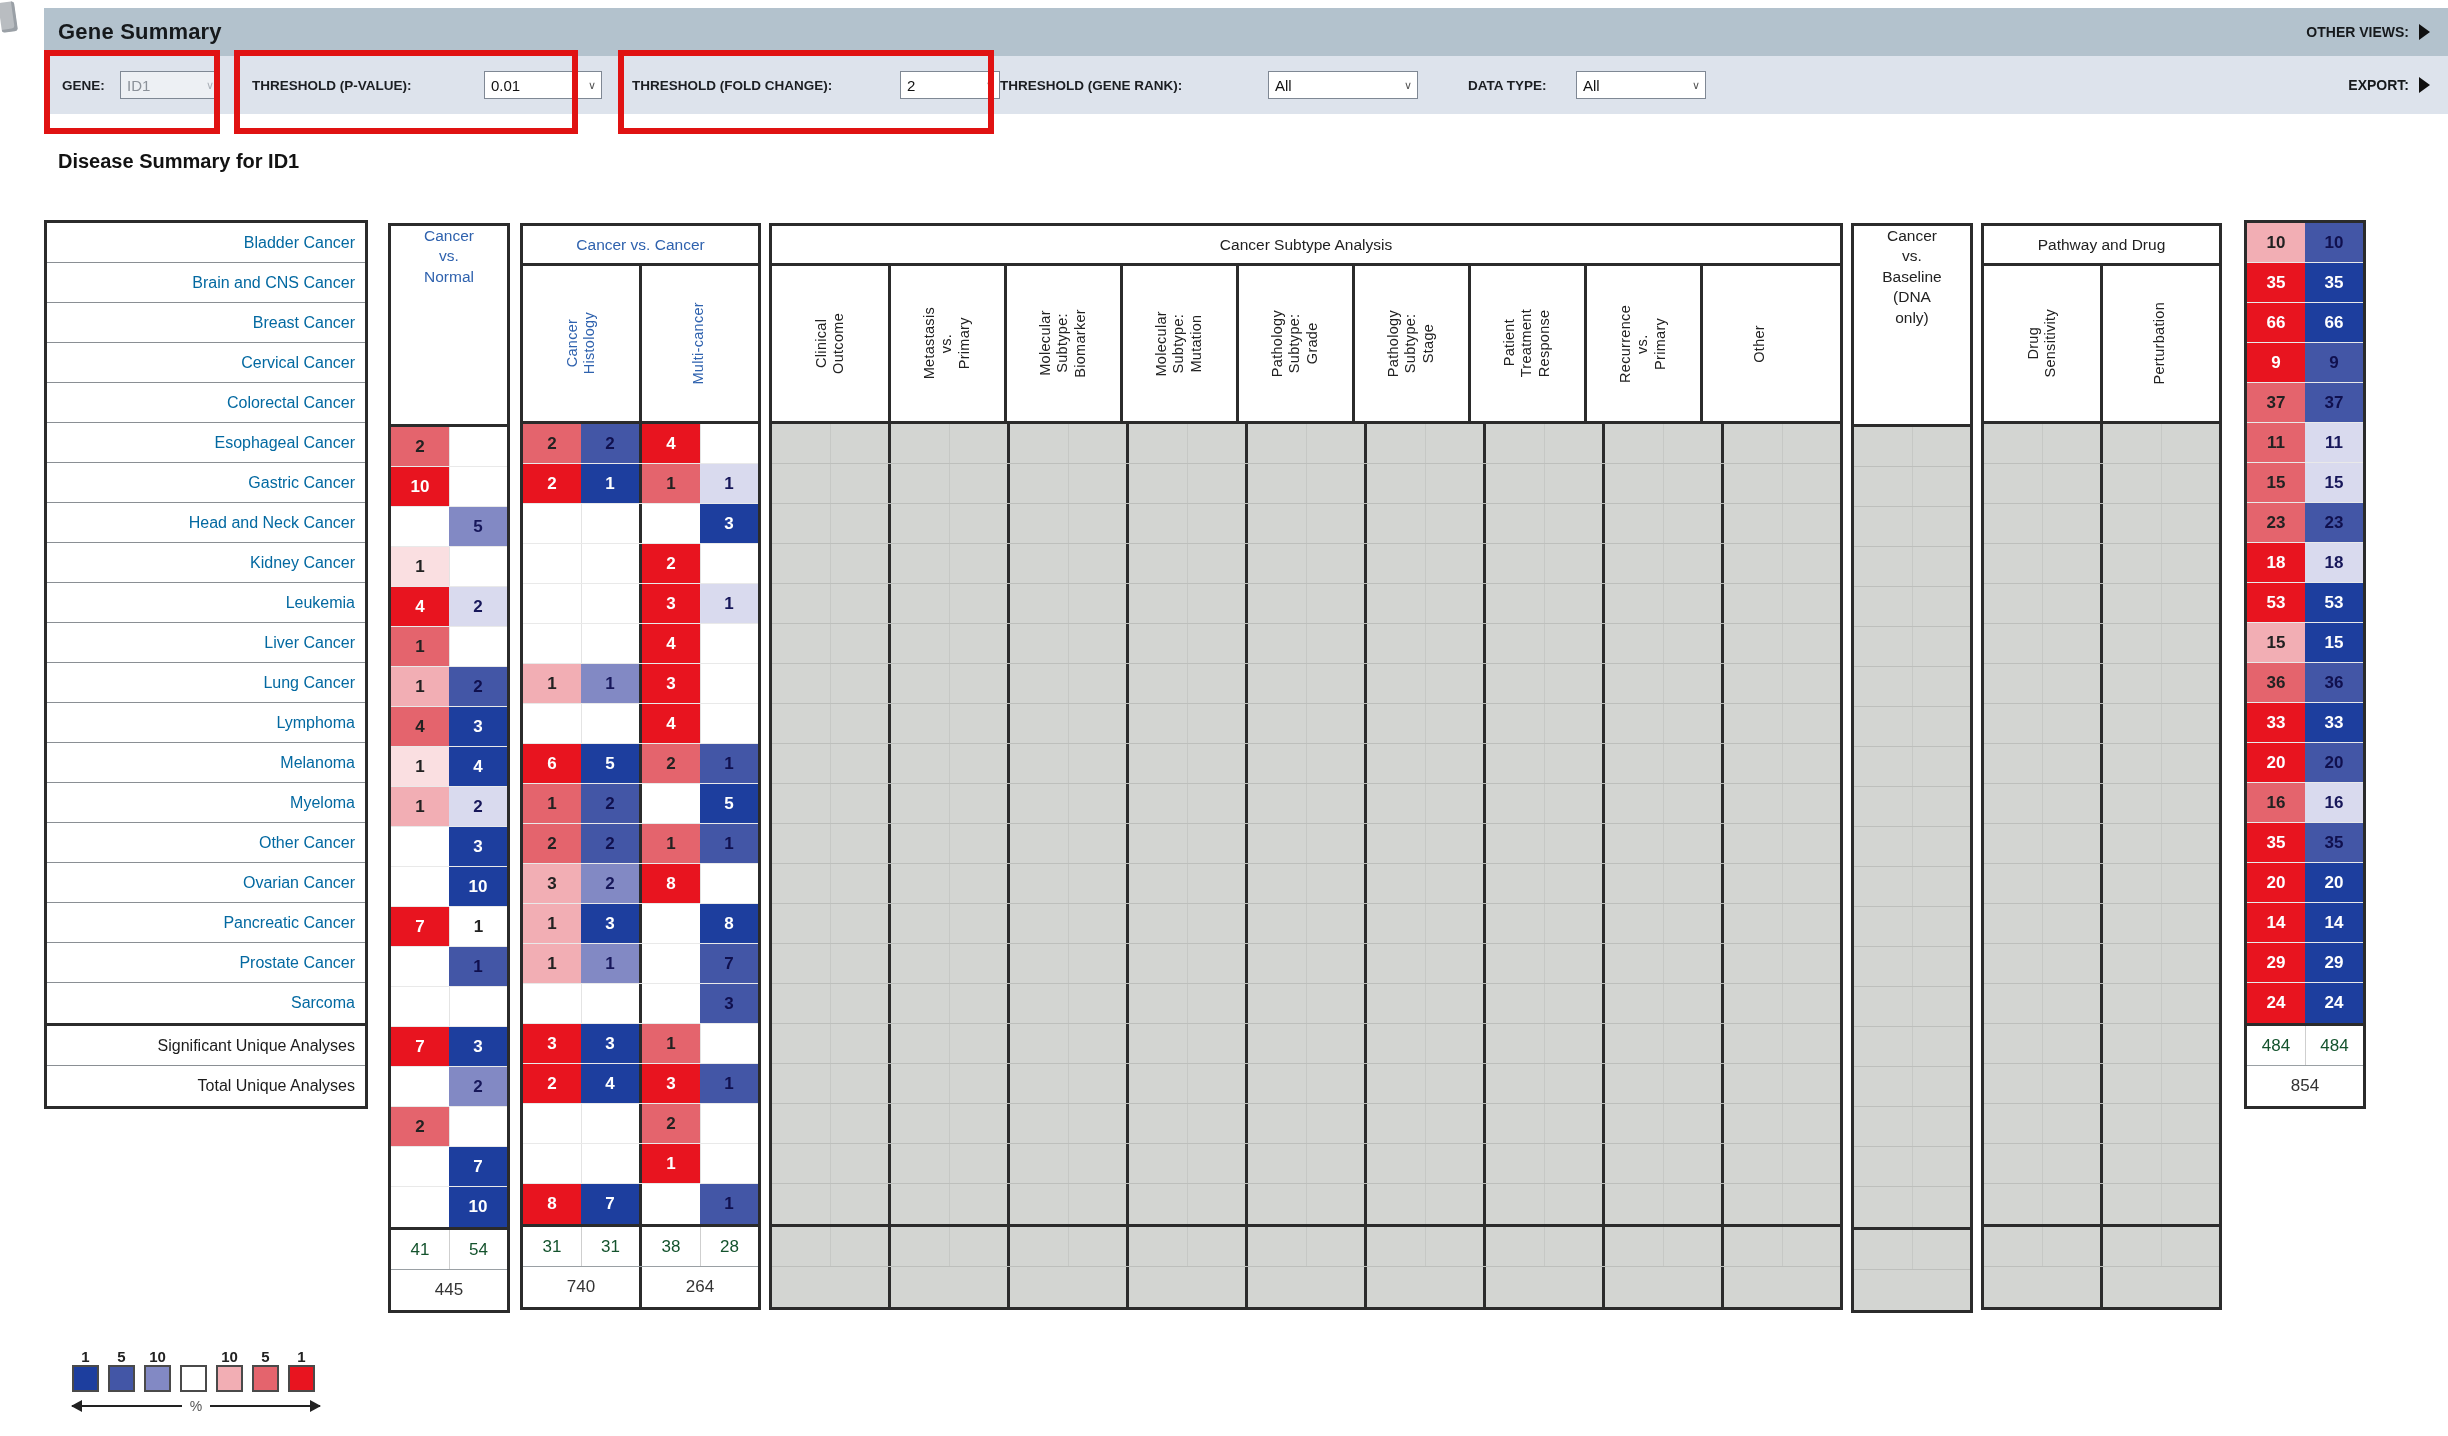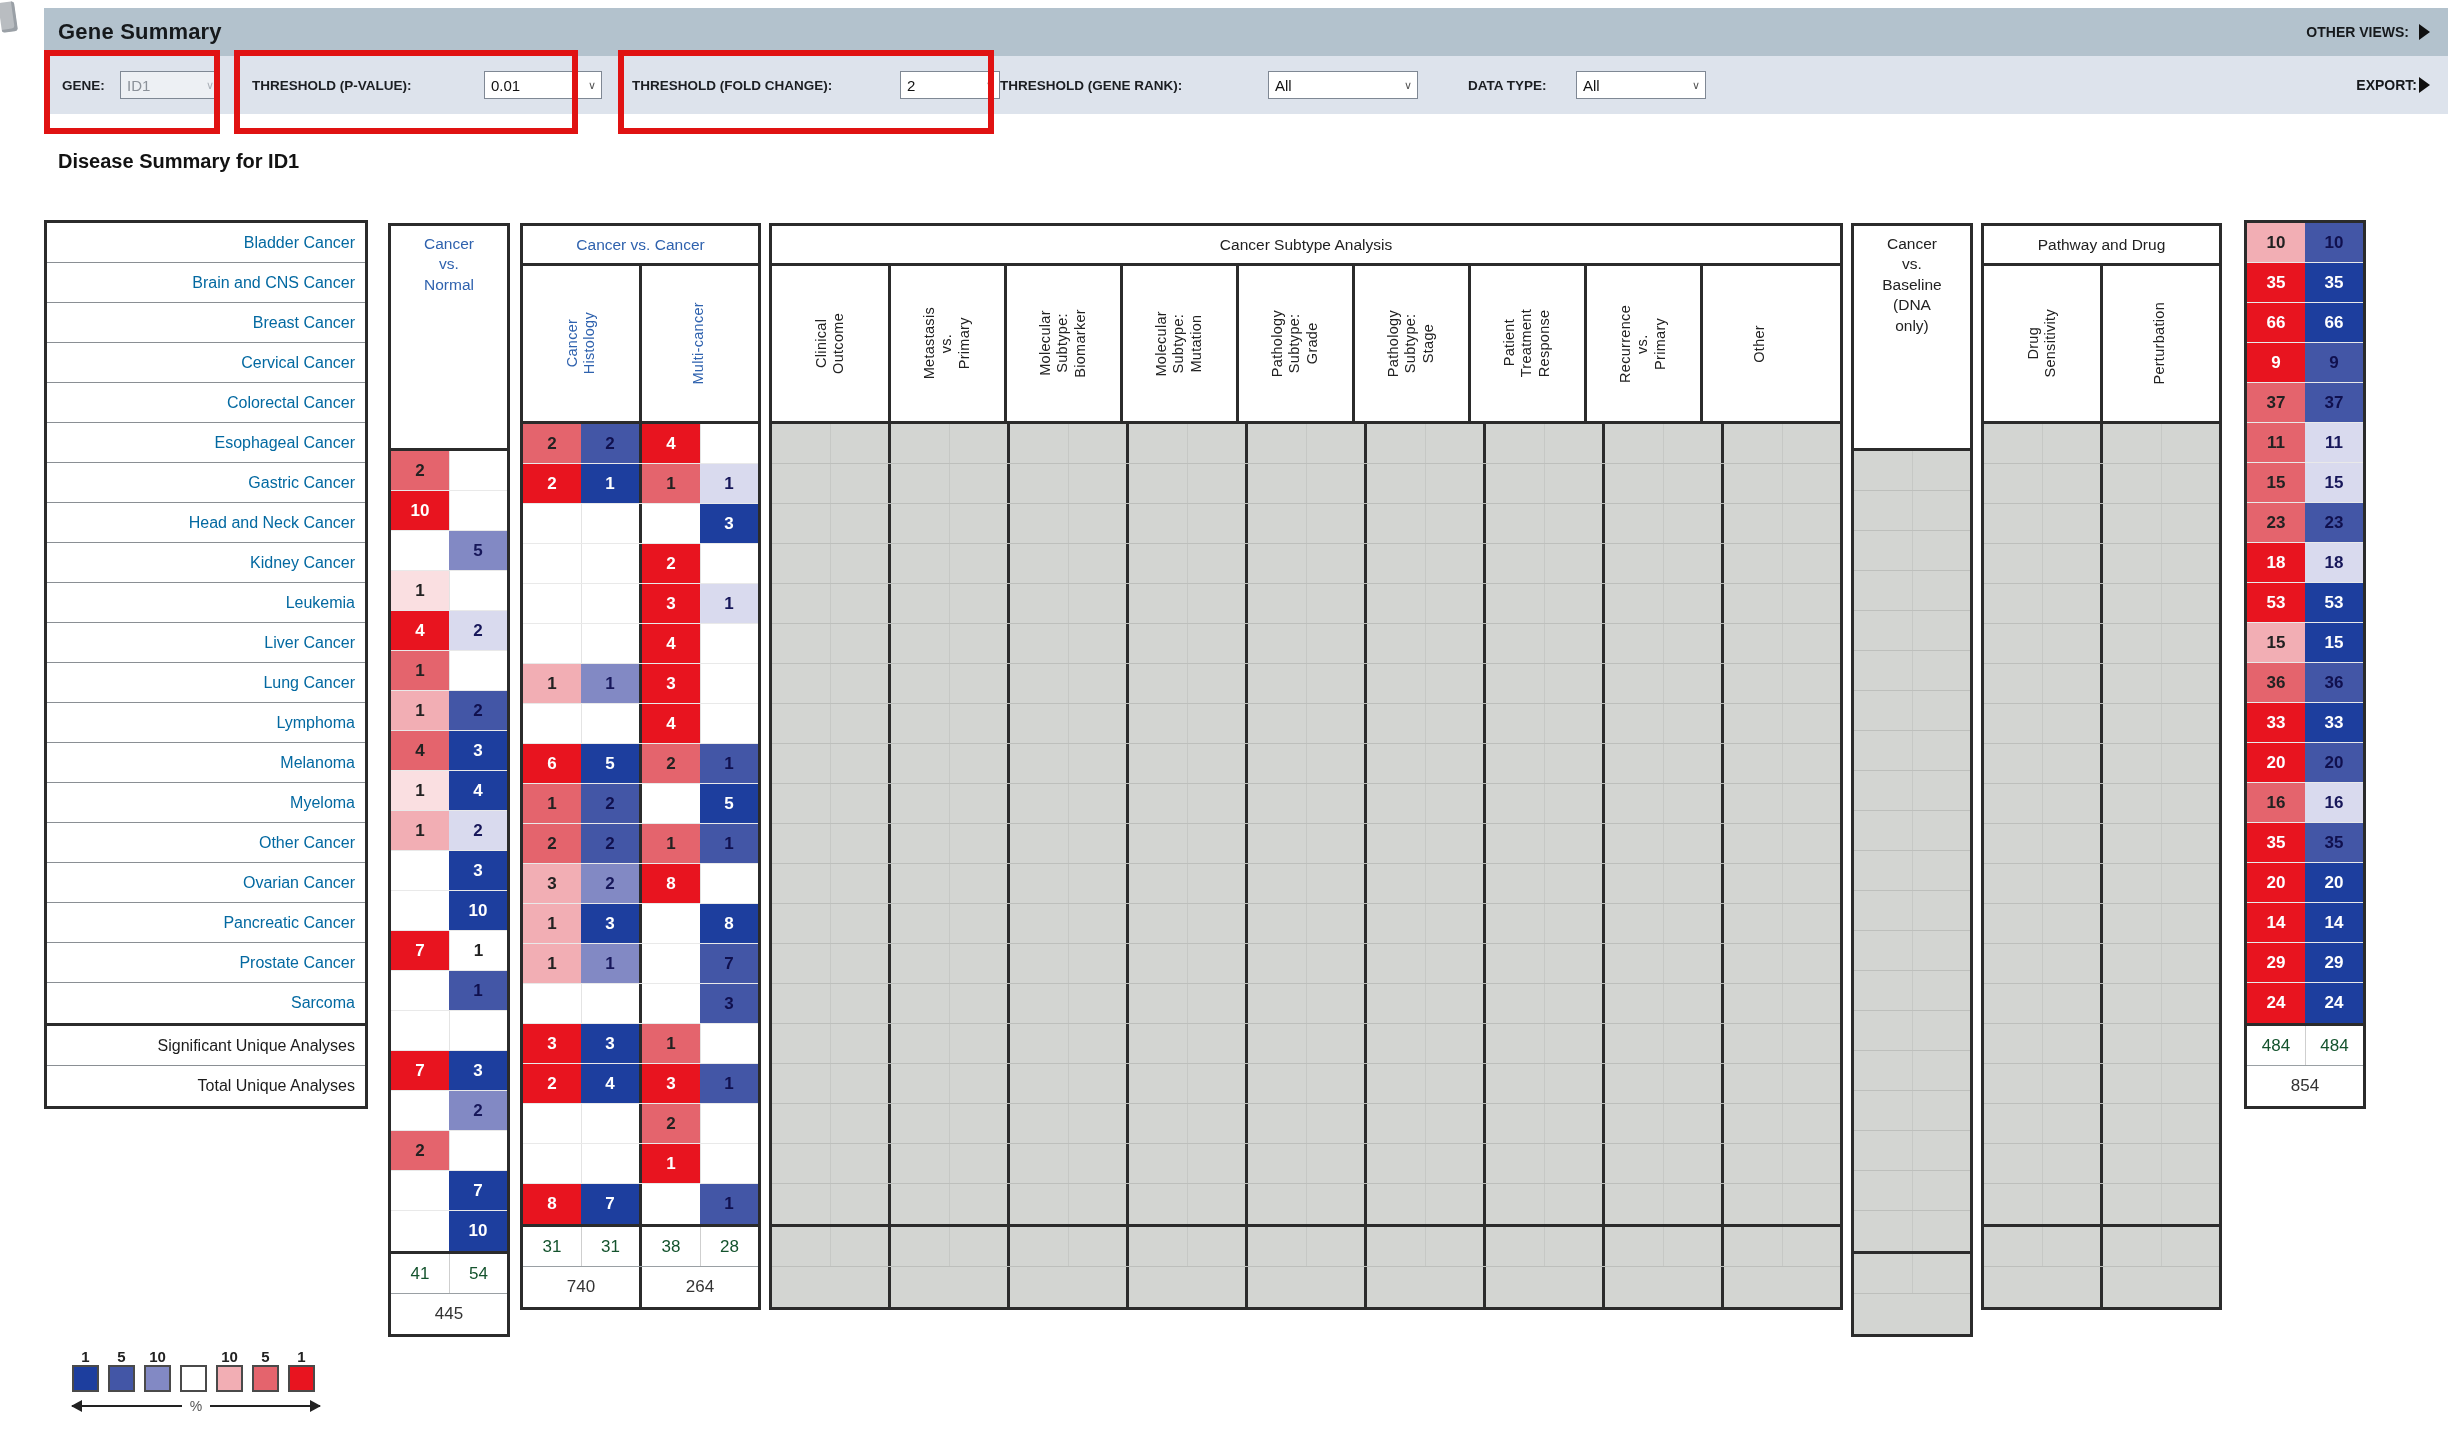--- a/index.html
+++ b/index.html
@@ -19,42 +19,42 @@
   .tri{width:0;height:0;border-left:11px solid #101010;border-top:8px solid transparent;border-bottom:8px solid transparent;}
 
   
   .filterbar{position:absolute;left:44px;top:56px;width:2404px;height:58px;background:#dde3ec;}
   .flabel{position:absolute;top:50%;transform:translateY(-50%);font-size:13.5px;font-weight:bold;color:#1b1e22;white-space:nowrap;}
   .sel{position:absolute;top:50%;transform:translateY(-50%);height:28px;background:#fff;border:1px solid #7f8894;
        box-sizing:border-box;display:flex;align-items:center;padding:0 20px 0 6px;font-size:15px;color:#111;}
   .sel .chev{position:absolute;right:5px;font-size:11px;color:#555;}
   .sel.disabled{background:#edf0f4;color:#8b9199;}
   .sel.disabled .chev{color:#aab0b8;}
-  .fb-right{position:absolute;right:18px;top:50%;transform:translateY(-50%);display:flex;align-items:center;gap:2px;}
+  .fb-right{position:absolute;right:18px;top:50%;transform:translateY(-50%);display:flex;align-items:center;gap:10px;}
   .fb-right .lab{font-size:14px;font-weight:bold;color:#16191c;}
 
   
   .redbox{position:absolute;border:6px solid #e01212;background:transparent;z-index:5;}
 
   .section-title{position:absolute;left:58px;top:150px;font-size:20px;font-weight:bold;color:#121212;}
 
   
   .table-area{position:absolute;left:44px;top:223px;display:flex;align-items:flex-start;}
   .boxed{border:3px solid #2b2b2b;background:#fff;box-sizing:border-box;}
   .lcol{width:324px;flex:none;}
   .lhead{height:198px;display:flex;align-items:center;justify-content:center;font-size:17px;color:#333;}
   .lbody,.lsum,.gbody,.gsum{margin-top:-3px;}
   .lrow{height:40px;box-sizing:border-box;border-bottom:1px solid #8a8f94;display:flex;align-items:center;
         justify-content:flex-end;padding-right:10px;font-size:16px;color:#0369a1;white-space:nowrap;}
   .lrow:last-child{border-bottom:none;}
   .lrow.dark{color:#1c1c1c;}
 
   .group{flex:none;}
   .ghead{box-sizing:border-box;}
-  .tall-title{height:222px;box-sizing:border-box;padding-top:8px;text-align:center;font-size:15.5px;
+  .tall-title{height:198px;box-sizing:border-box;text-align:center;font-size:15.5px;
               line-height:1.32;white-space:pre-line;color:#222;}
   .gtitle{height:40px;box-sizing:border-box;border-bottom:3px solid #2b2b2b;display:flex;align-items:center;
           justify-content:center;font-size:15.5px;color:#222;white-space:nowrap;}
   .blue{color:#2f62ae;}
   .rotrow{display:flex;height:155px;}
   .rotcell{width:116px;flex:none;display:flex;align-items:center;justify-content:center;box-sizing:border-box;}
   .pdiv{border-left:3px solid #2b2b2b;}
   .rot{writing-mode:vertical-rl;transform:rotate(180deg);font-size:14.5px;line-height:1.2;letter-spacing:.3px;
        white-space:pre-line;text-align:center;color:#222;}
   .rot.blue{color:#2f62ae;}

